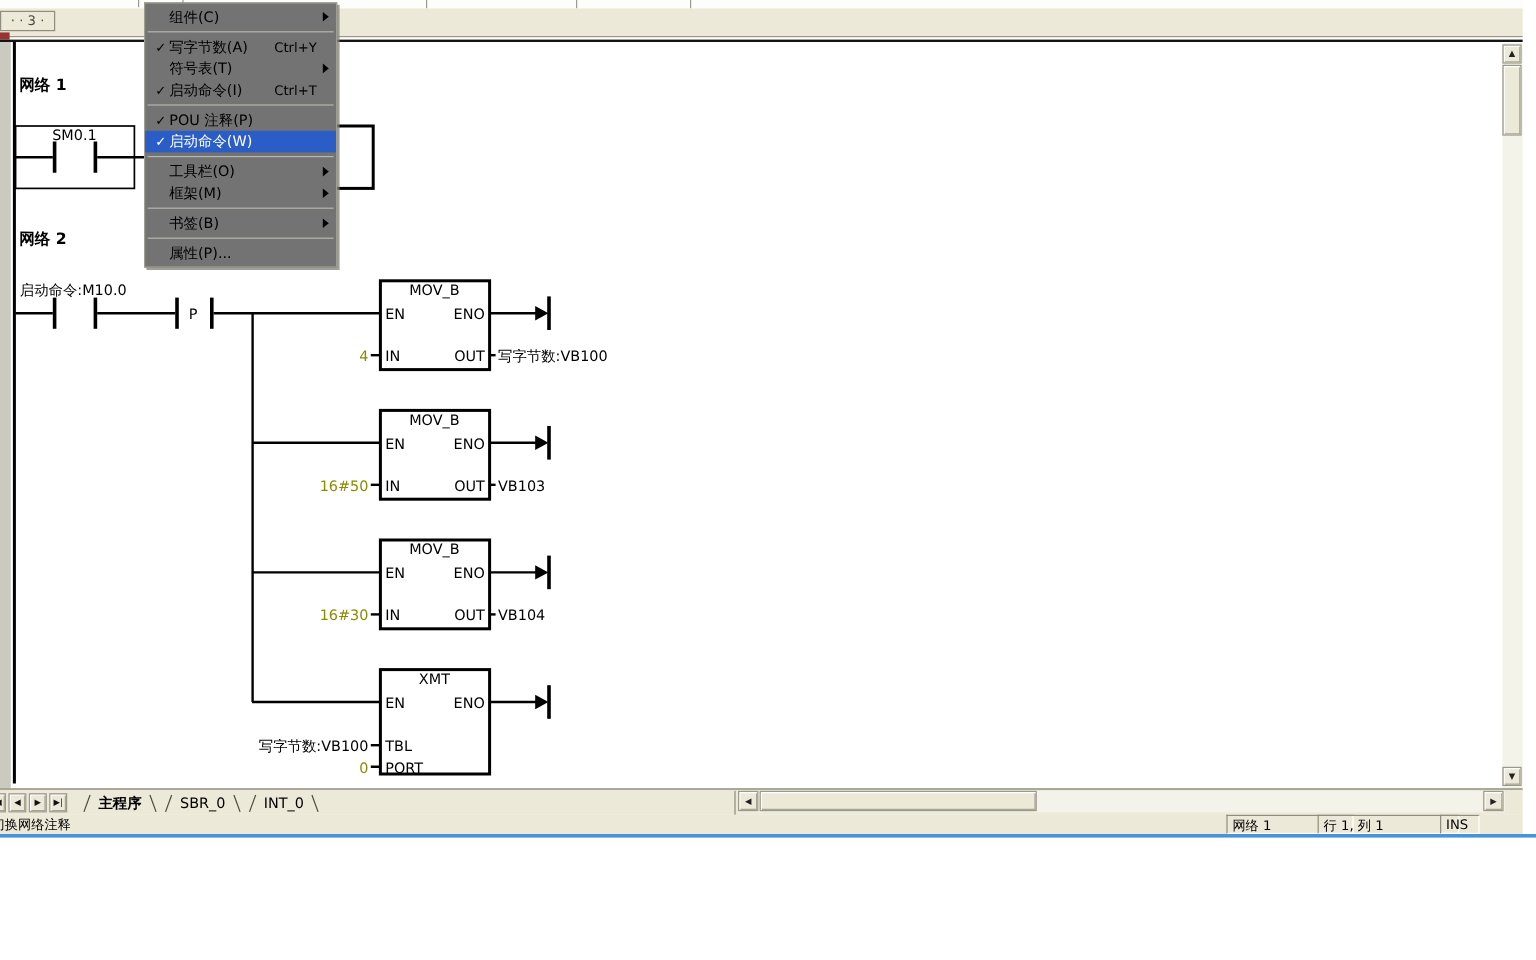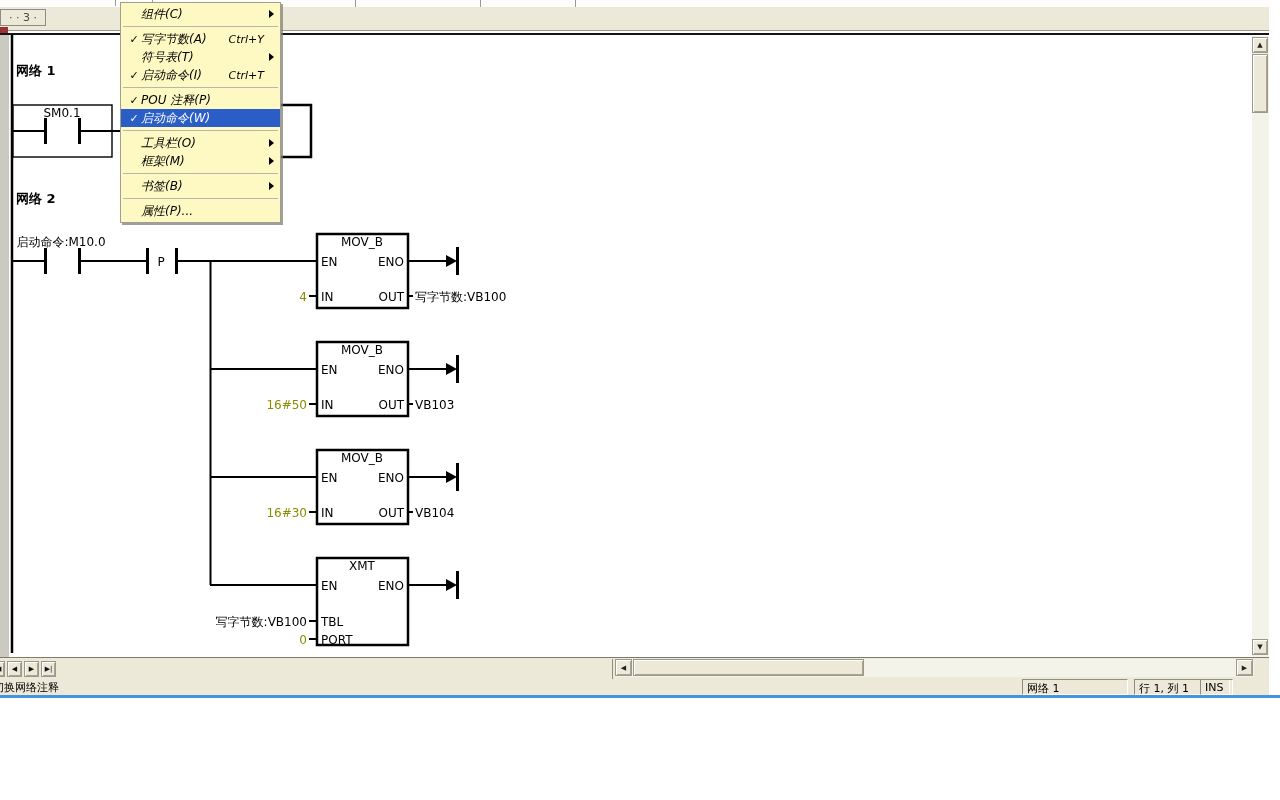--- a/index.html
+++ b/index.html
@@ -15,23 +15,23 @@
   .chrome-line1 { position:absolute; left:0; top:30px; width:1269px; height:1px; background:#9a9789; }
   .chrome-line2 { position:absolute; left:0; top:33px; width:1269px; height:2px; background:#141414; }
   .red-mark { position:absolute; left:0; top:27px; width:8px; height:6px; background:#993333; }
 
   
   .editor { position:absolute; left:0; top:35px; width:1252px; height:622px; background:#fff; }
   .editor-margin { position:absolute; left:0; top:0; width:9px; height:622px; background:#cbcac1; }
   svg text { font-family:"DejaVu Sans","Liberation Sans",sans-serif; }
 
   
-  .menu { position:absolute; left:120px; top:2px; width:161px; background:#fef9c3;
+  .menu { position:absolute; left:120px; top:2px; width:161px; background:#737373;
           border:1px solid #9e9e93; box-shadow:2px 2px 0 rgba(128,128,118,.75); z-index:50;
-          font-size:12px; color:#000; padding:2px 0;font-style:italic; }
+          font-size:12px; color:#000; padding:2px 0; }
   .mitem { position:relative; height:18px; display:flex; align-items:center; padding-left:6px; }
   .mitem .chk { width:14px; font-size:11px; text-align:center; flex:0 0 14px; }
   .mitem .lbl { white-space:nowrap; }
   .mitem .sc  { margin-left:auto; padding-right:16px; font-size:11px; }
   .mitem .arr { position:absolute; right:6px; top:5px; width:0; height:0;
                 border-left:5px solid #000; border-top:4px solid transparent; border-bottom:4px solid transparent; }
   .mitem.hl { background:#2b5dc6; color:#fff; }
   .msep { height:1px; background:#b6b6ac; margin:3px 2px; }
 
   
@@ -250,32 +250,43 @@
     <div class="sb-btn" style="left:0;top:603px;width:16px;height:16px">▼</div>
   </div>
 
   <div class="tabstrip">
     <div class="tabnav">
       <div class="nbtn">|◀</div>
       <div class="nbtn">◀</div>
       <div class="nbtn">▶</div>
       <div class="nbtn">▶|</div>
     </div>
+    <div class="tabs">
+      <span class="slant l"></span>
+      <span class="tab-label active">主程序</span>
+      <span class="slant r"></span>
+      <span class="slant l"></span>
+      <span class="tab-label">SBR_0</span>
+      <span class="slant r"></span>
+      <span class="slant l"></span>
+      <span class="tab-label">INT_0</span>
+      <span class="slant r"></span>
+    </div>
     <div class="tab-divider-v"></div>
     <div class="hsb-track" style="top:1px;left:615px;position:absolute;">
       <div class="sb-btn" style="left:0;top:0;width:17px;height:17px">◀</div>
       <div class="hsb-thumb"></div>
       <div class="sb-btn" style="left:621px;top:0;width:17px;height:17px">▶</div>
     </div>
   </div>
 
   <div class="statusbar">
     <div class="status-msg">
       <span>切换网络注释</span>
     </div>
     <div class="spanel" style="left:1022px;width:106px">网络 1</div>
-    <div class="spanel" style="left:1134px;width:96px">行 1, 列 1</div>
+    <div class="spanel" style="left:1098px;width:118px">行 1, 列 1</div>
     <div class="spanel" style="left:1200px;width:33px">INS</div>
   </div>
   <div class="blue-line"></div>
   <div class="right-white"></div>
 
 </div>
 
 </body></html>

